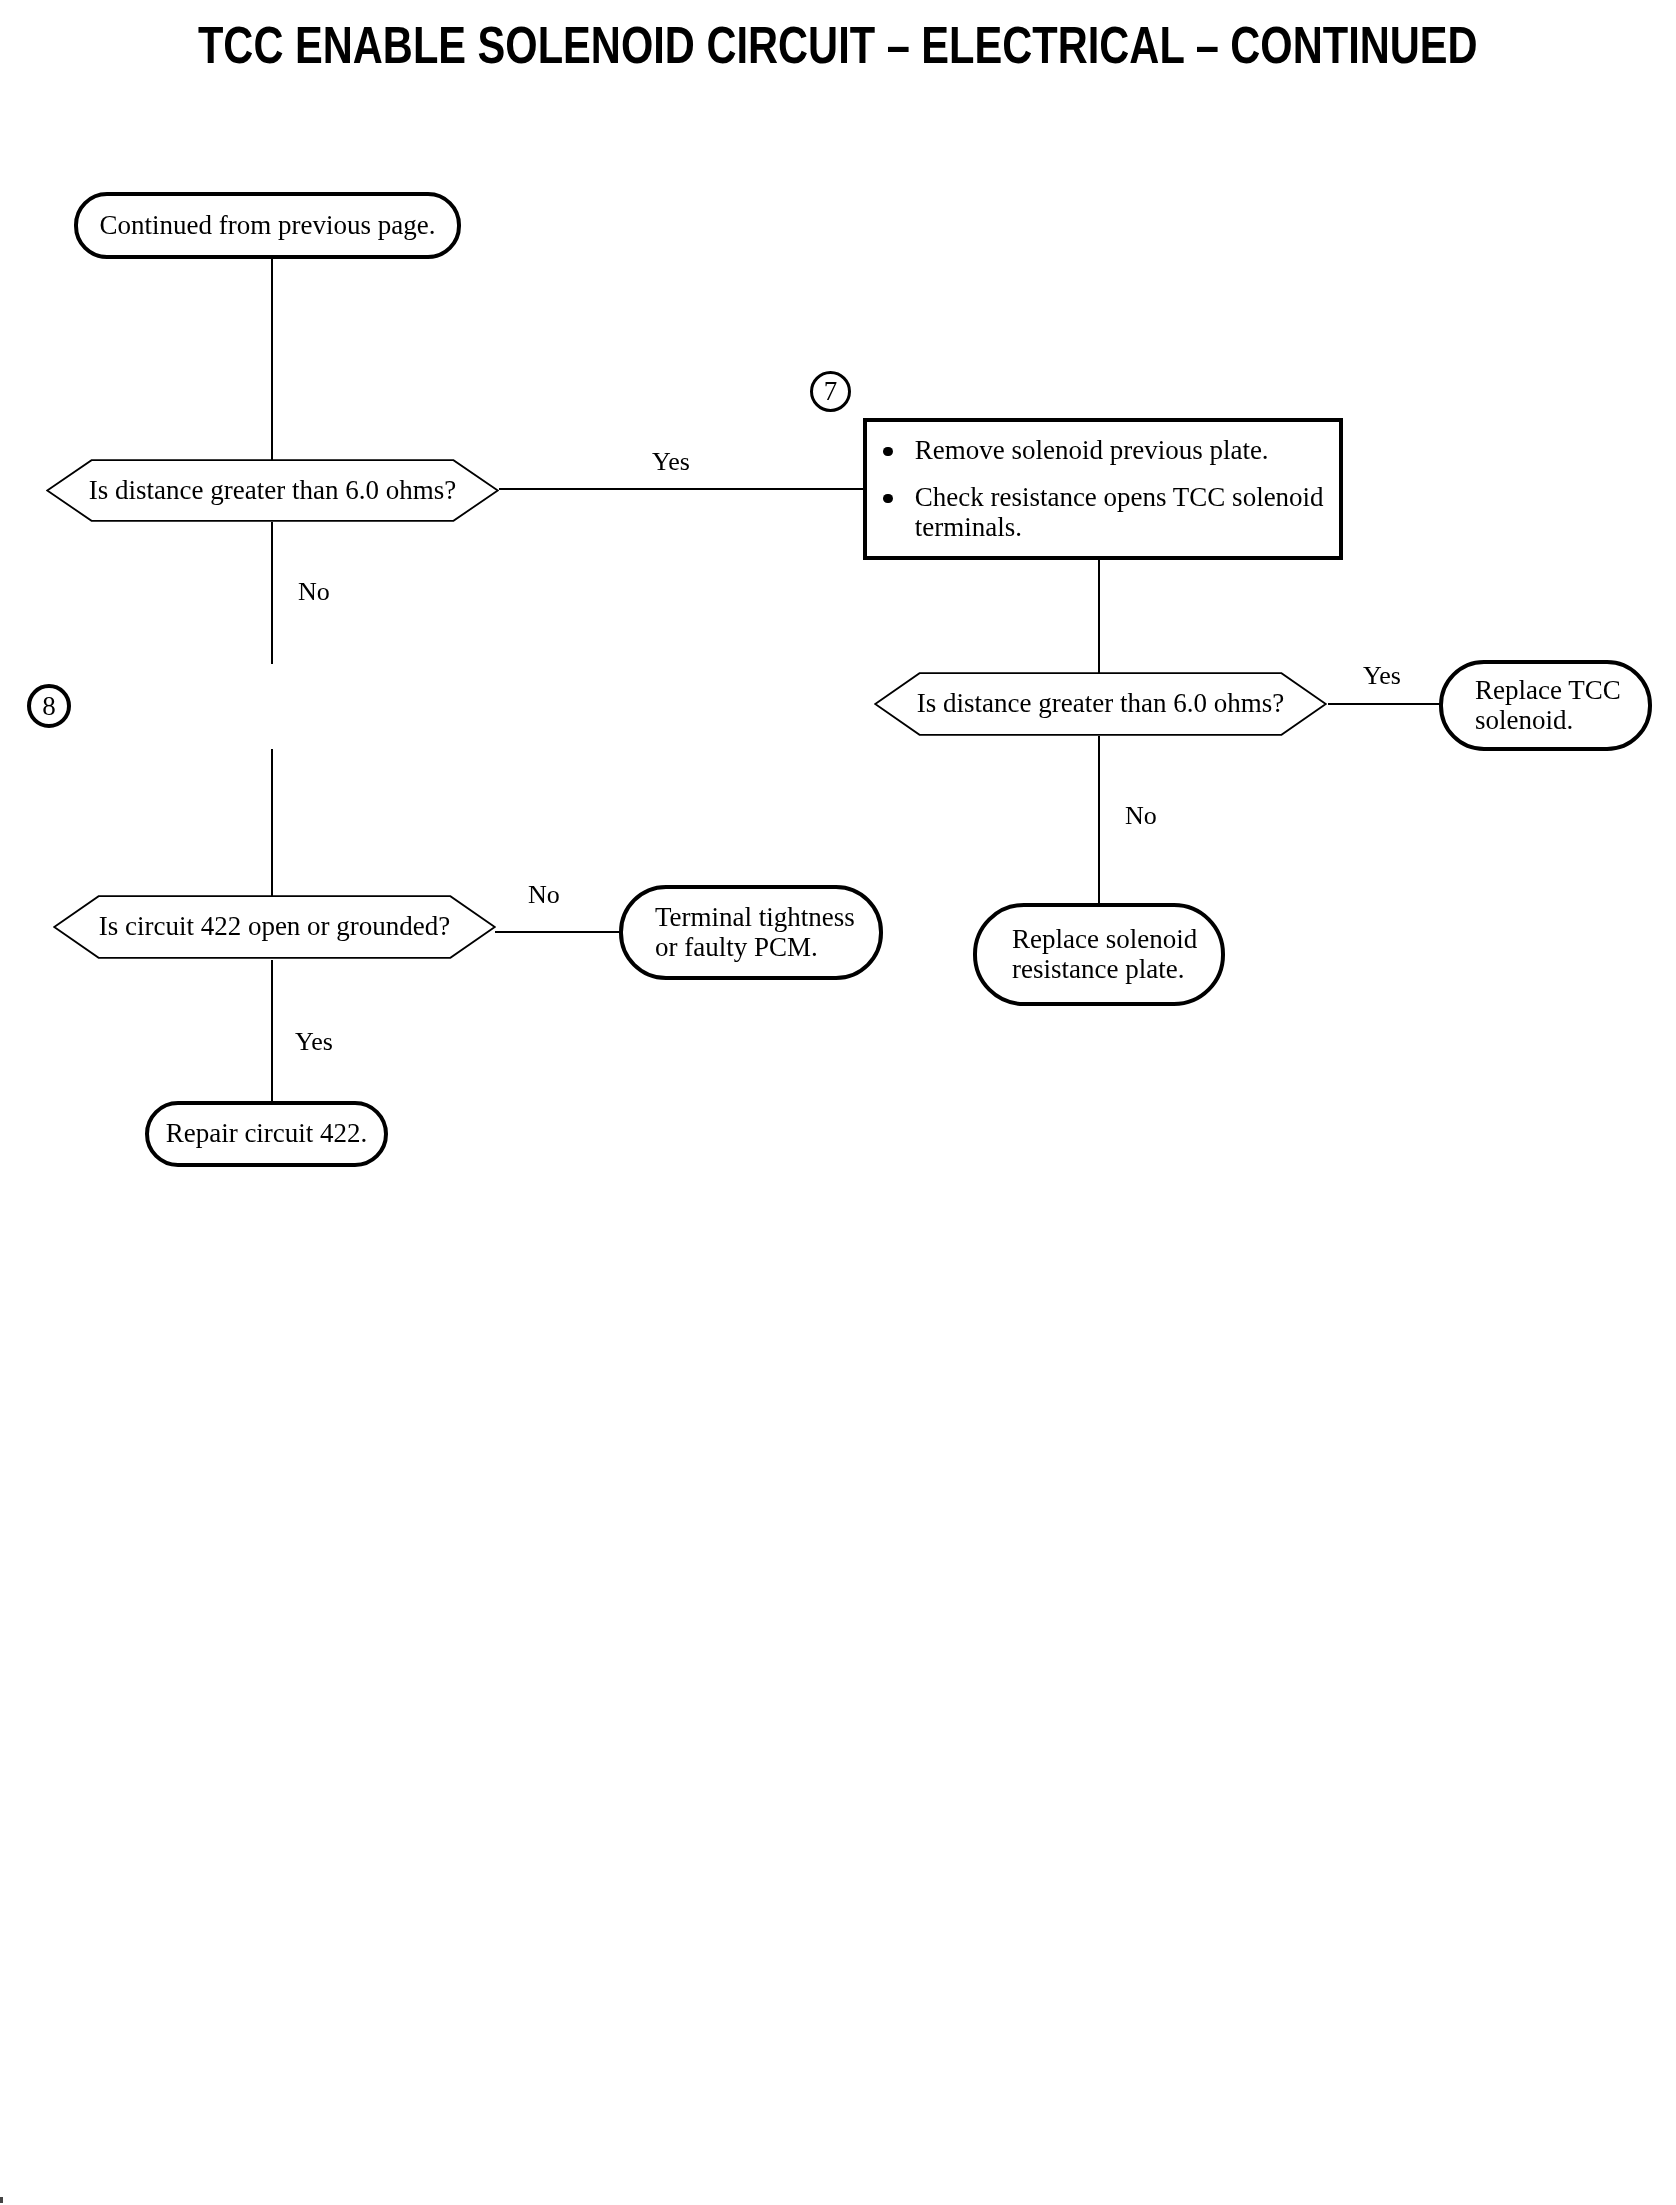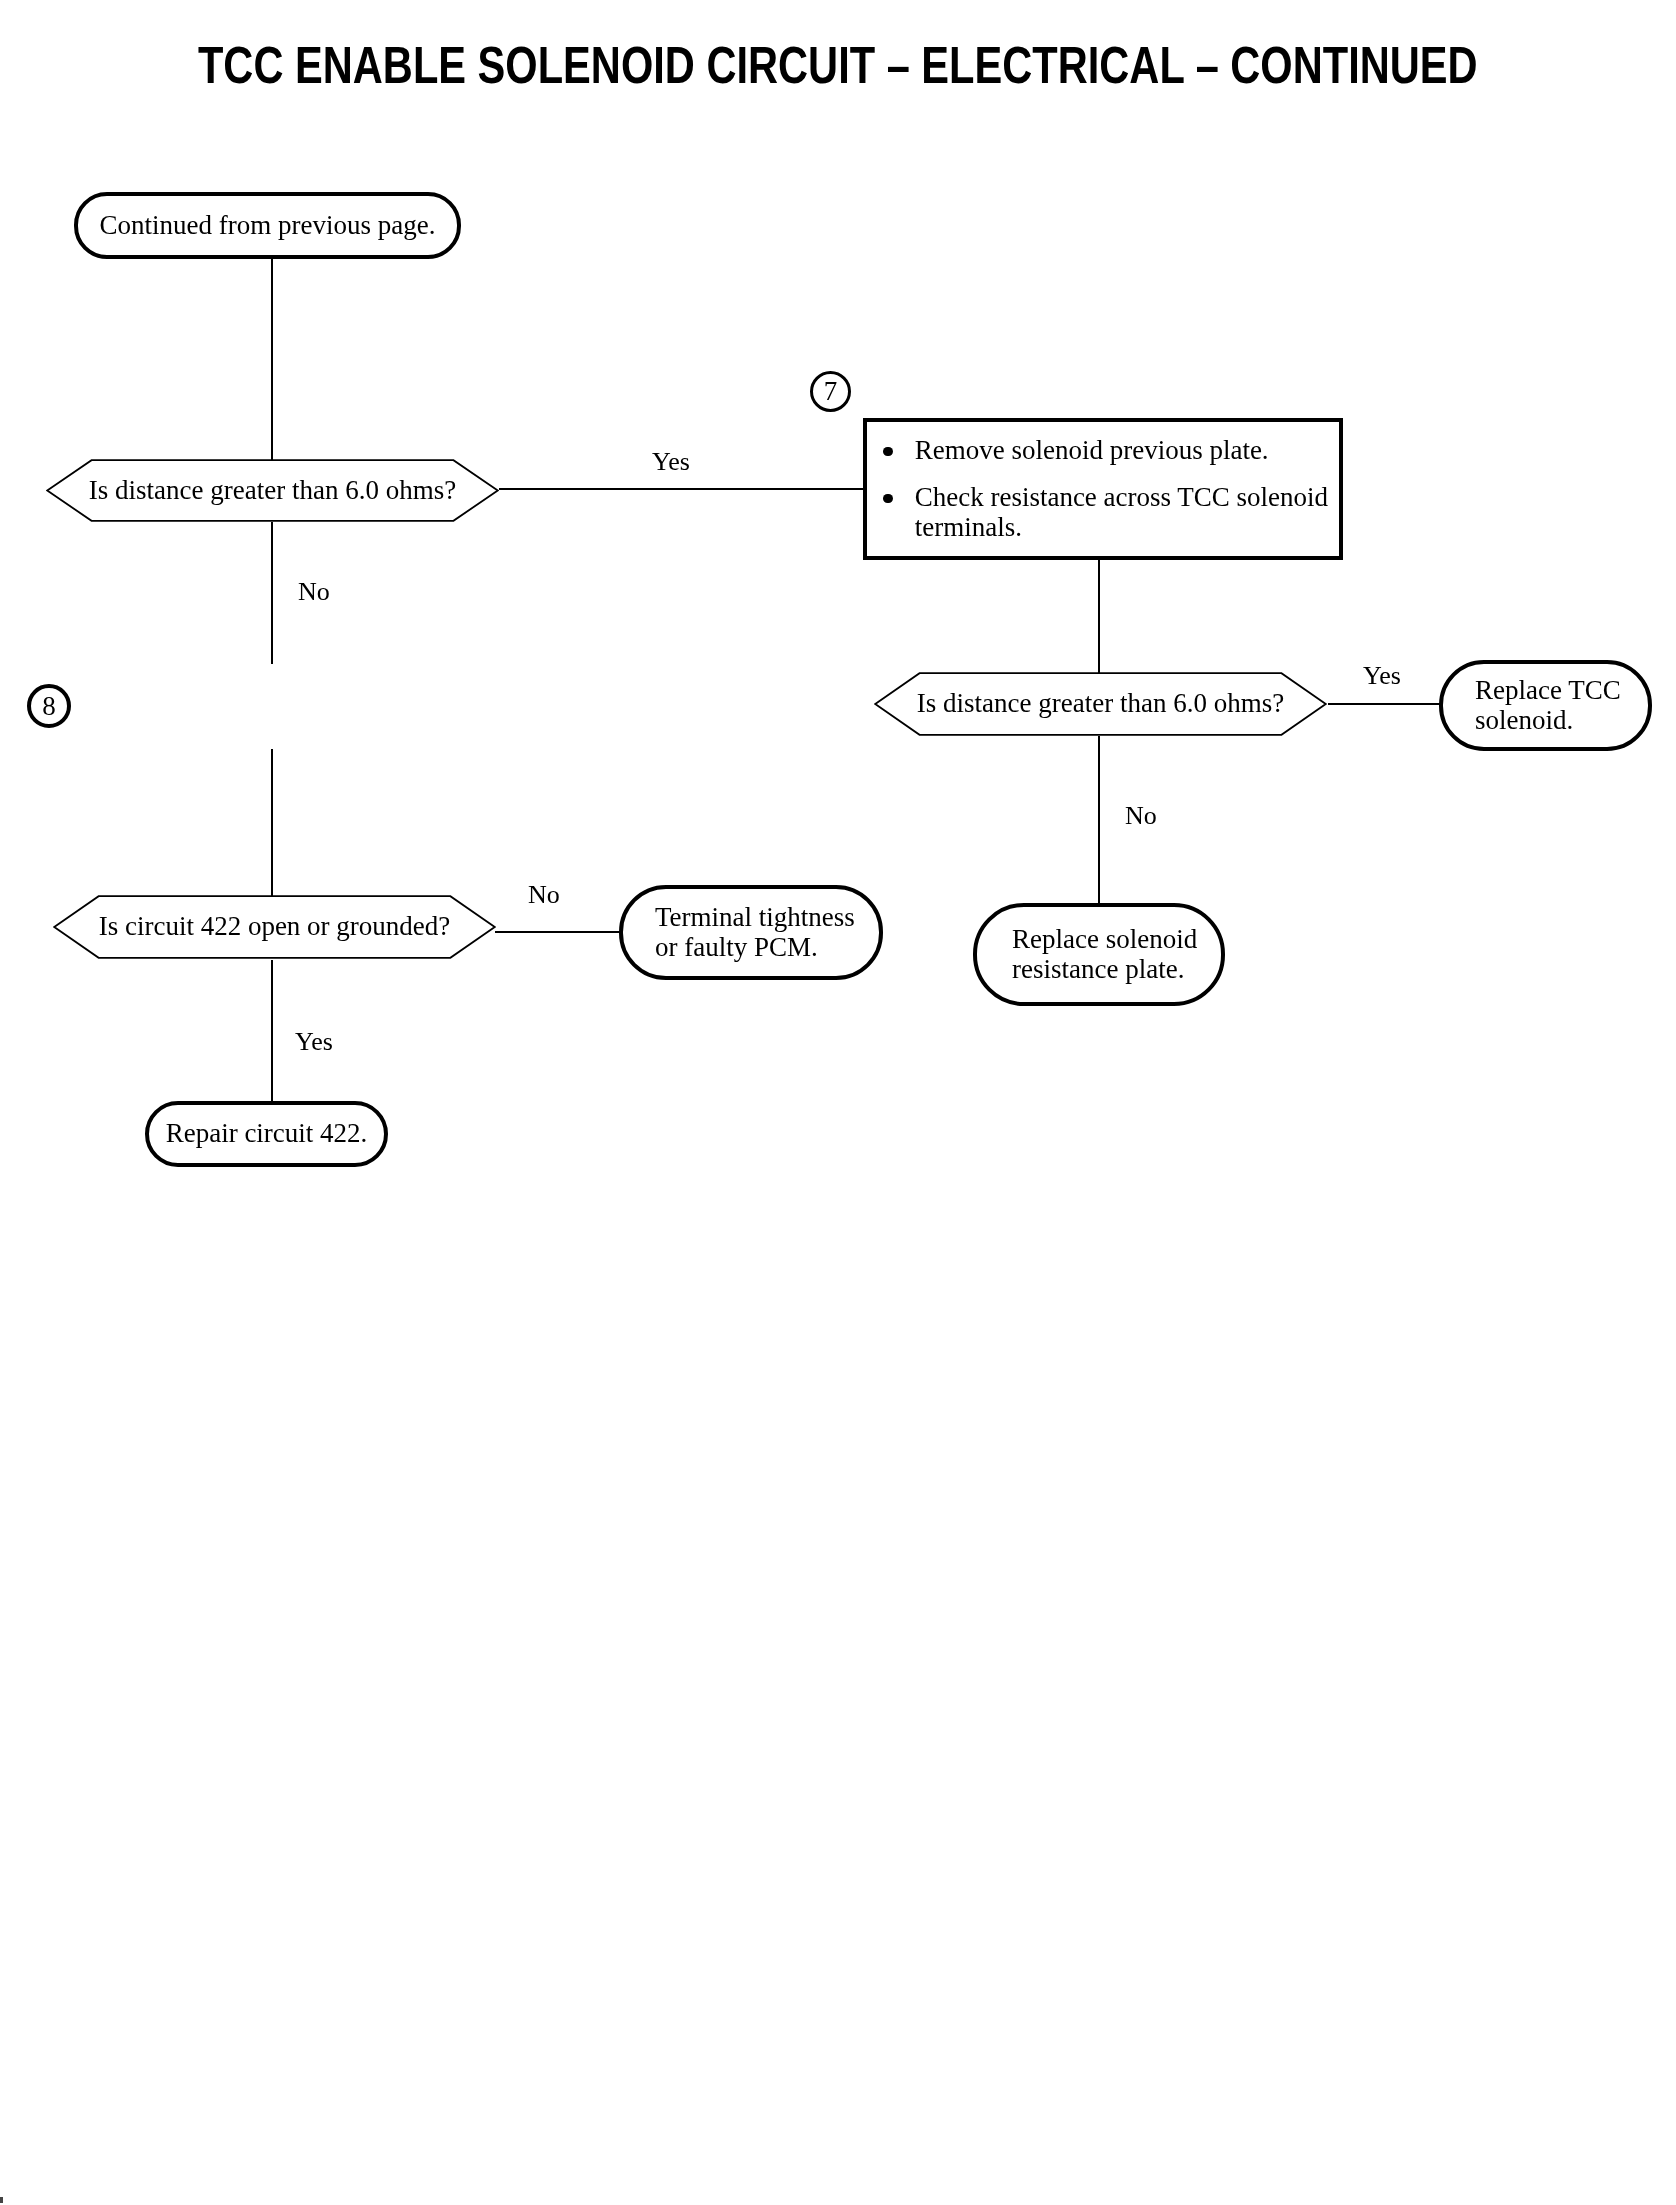--- a/index.html
+++ b/index.html
@@ -20,21 +20,20 @@
   
   .page-title {
     position: absolute;
     left: 0; right: 0; top: 18px;
     text-align: center;
     font-family: "Liberation Sans", sans-serif;
     font-size: 52px;
     font-weight: 700;
     line-height: 1.05;
     white-space: nowrap;
-    margin-top: 20px;
   }
   .page-title > span {
     display: inline-block;
     transform: scaleX(0.80);
     transform-origin: 50% 50%;
   }
 
   
   .node {
     position: absolute;
@@ -167,21 +166,21 @@
   </div>
 
   <div class="node rect" style="left:863px; top:418px; width:480px; height:142px;">
     <div class="bullets">
       <div class="bullet-item">
         <span class="bullet-dot"></span>
         <span class="ml">Remove solenoid previous plate.</span>
       </div>
       <div class="bullet-item">
         <span class="bullet-dot"></span>
-        <span class="ml">Check resistance across TCC solenoid
+        <span class="ml">Check resistance opens TCC solenoid
 terminals.</span>
       </div>
     </div>
   </div>
 
   <div class="circle-marker" style="left:27px; top:684px; width:44px; height:44px; border-width:4.9px;">
     <span>8</span>
   </div>
 
 

